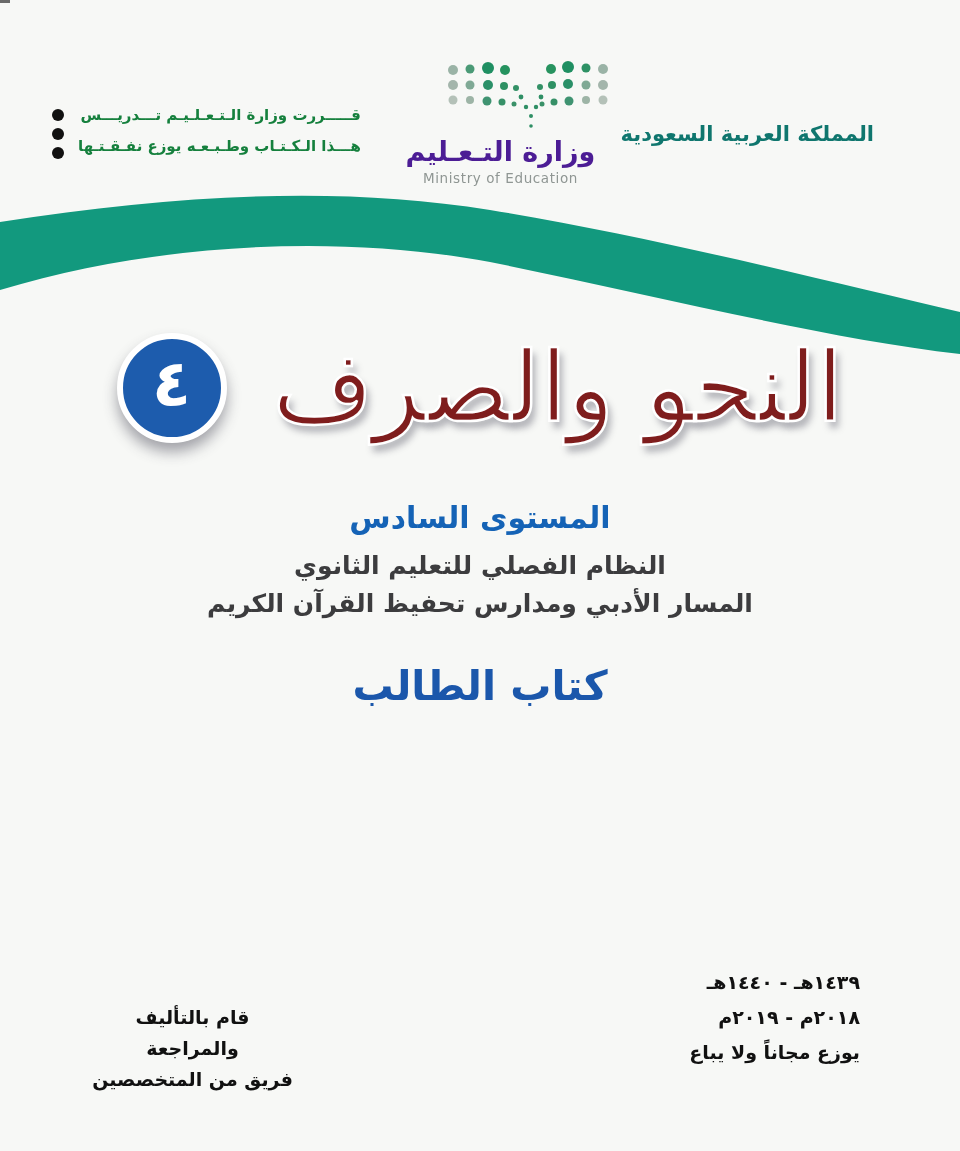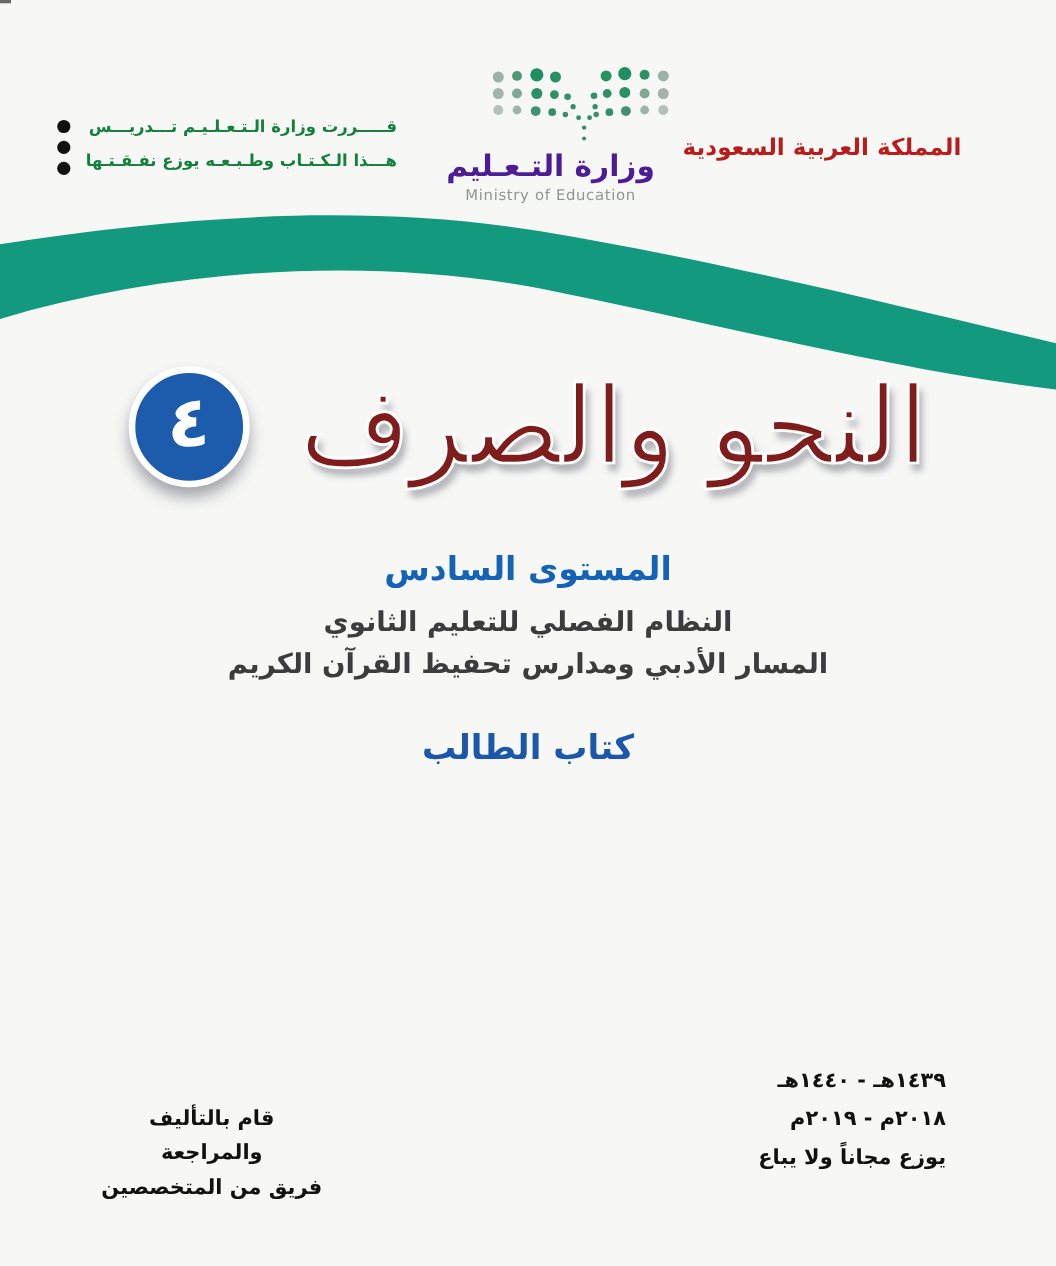--- a/index.html
+++ b/index.html
@@ -19,21 +19,21 @@
   .decree-dots span { width:12px; height:12px; border-radius:50%; background:#111; }
   .decree-text { direction:rtl; text-align:justify; color:#15803d; font-weight:bold;
                  font-size:15px; line-height:31px; white-space:nowrap; }
 
   .logo { position:absolute; left:383px; top:56px; width:235px; text-align:center; }
   .logo svg { display:block; margin-left:60px; }
   .logo-wordmark { direction:rtl; font-size:27px; font-weight:bold; color:#4c1d95; margin-top:0px; }
   .logo-en { font-size:13.5px; color:#8f9693; letter-spacing:0.6px; margin-top:3px; }
 
   .kingdom { position:absolute; right:86px; top:122px; direction:rtl;
-             font-size:21px; font-weight:bold; color:#b91c1c; }
+             font-size:21px; font-weight:bold; color:#0f766e; }
 
   
   .swoosh { position:absolute; left:0; top:170px; width:960px; height:230px; }
 
   
   .title-row { position:absolute; top:330px; left:0; width:960px;
                display:flex; direction:rtl; justify-content:center; align-items:center; gap:46px; }
   .title-text {
     font-size:97px; font-weight:normal; color:#7f1d1d;
     -webkit-text-stroke:2.5px #ffffff;
@@ -46,21 +46,21 @@
     box-shadow:0 9px 14px rgba(60,60,75,0.45);
     display:flex; align-items:center; justify-content:center;
     color:#ffffff; font-size:64px; font-weight:bold; padding-bottom:8px;
   }
 
   
   .subtitle-block { position:absolute; top:500px; left:0; width:960px; text-align:center; direction:rtl; }
   .subtitle-level { font-size:30px; font-weight:bold; color:#1563b6; margin-bottom:12px; }
   .subtitle-line  { font-size:25px; font-weight:bold; color:#3c3c3e; line-height:38px; }
   .book-type { position:absolute; top:662px; left:0; width:960px; text-align:center; direction:rtl;
-               font-size:31px; font-weight:bold; color:#1b57ab; }
+               font-size:41px; font-weight:bold; color:#1b57ab; }
 
   
   .authors { position:absolute; left:90px; top:1002px; width:205px; text-align:center; direction:rtl;
              font-size:19px; font-weight:bold; color:#111; line-height:31px; }
   .edition { position:absolute; right:100px; top:965px; width:165px; text-align:right; direction:rtl;
              font-size:19px; font-weight:bold; color:#111; line-height:35px; white-space:nowrap; }
 </style>
 </head>
 <body>
 

